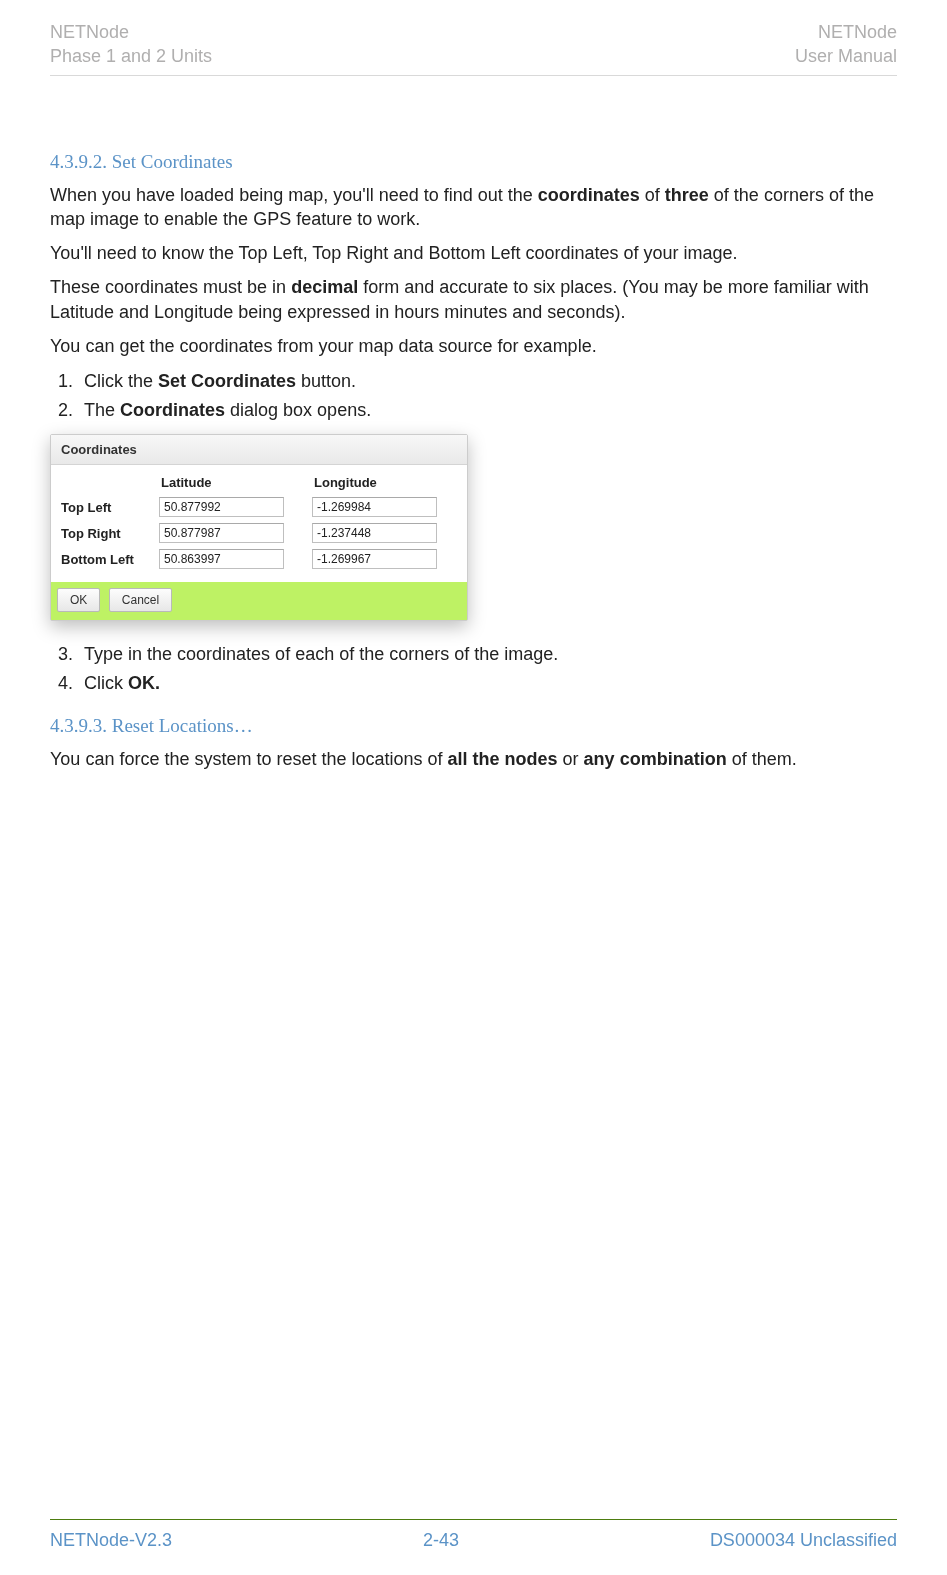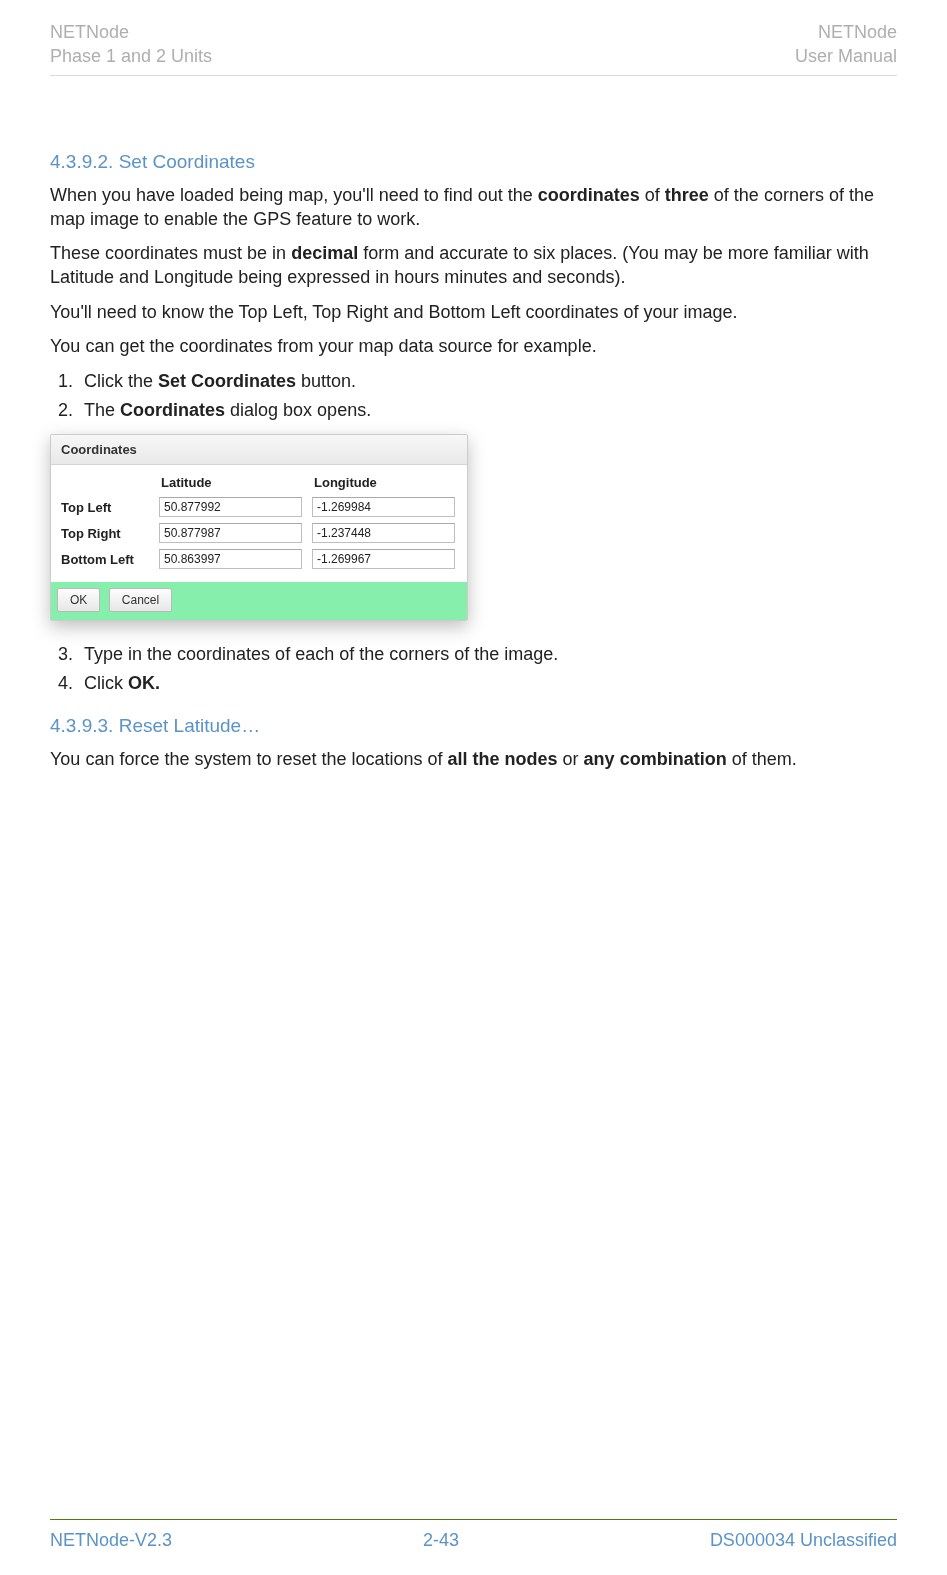--- a/index.html
+++ b/index.html
@@ -26,20 +26,21 @@
     border-bottom: 1px solid #d9d9d9;
     padding-bottom: 6px;
     margin-bottom: 75px;
   }
   .header .left { text-align: left; }
   .header .right { text-align: right; }
   .section-title {
     color: #5b93c7;
     font-size: 19px;
     margin: 18px 0 10px 0;
+    font-family: Liberation Serif, serif;
   }
   .body-text {
     font-size: 18px;
     line-height: 1.35;
     margin: 8px 0 10px 0;
     color: #222;
   }
   ol {
     margin: 4px 0 10px 0;
     padding-left: 28px;
@@ -87,33 +88,33 @@
     padding: 3px 4px;
     font-size: 13px;
     color: #222;
   }
   .coord-table td.row-label {
     font-weight: bold;
     white-space: nowrap;
     width: 90px;
   }
   .coord-input {
-    width: 143px;
+    width: 125px;
     height: 20px;
     padding: 1px 4px;
     font-size: 12px;
     border: 1px solid #bfbfbf;
     border-top-color: #a9a9a9;
     box-sizing: border-box;
     color: #222;
     background: #fff;
   }
   .dialog-buttons {
     padding: 6px 12px 8px 6px;
-    background: #86efac;
+    background: #bef264;
   }
   .dlg-btn {
     display: inline-block;
     background: linear-gradient(#fdfdfd, #e7e7e7);
     border: 1px solid #b9b9b9;
     border-radius: 2px;
     color: #333;
     font-size: 12px;
     padding: 4px 12px;
     margin-right: 4px;
@@ -148,25 +149,25 @@
       <div>User Manual</div>
     </div>
   </div>
 
   <div class="section-title">4.3.9.2. Set Coordinates</div>
 
   <p class="body-text">
     <span>When you have loaded being map, you'll need to find out the </span><b>coordinates</b><span> of </span><b>three</b><span> of the corners of the map image to enable the GPS feature to work.</span>
   </p>
 
+  <p class="body-text">You'll need to know the Top Left, Top Right and Bottom Left coordinates of your image.</p>
+
   <p class="body-text">
     <span>These coordinates must be in </span><b>decimal</b><span> form and accurate to six places. (You may be more familiar with Latitude and Longitude being expressed in hours minutes and seconds).</span>
   </p>
-
-  <p class="body-text">You'll need to know the Top Left, Top Right and Bottom Left coordinates of your image.</p>
 
   <p class="body-text">You can get the coordinates from your map data source for example.</p>
 
   <ol>
     <li>
       <span>Click the </span><b>Set Coordinates</b><span> button.</span>
     </li>
     <li>
       <span>The </span><b>Coordinates</b><span> dialog box opens.</span>
     </li>
@@ -206,21 +207,21 @@
     </div>
   </div>
 
   <ol start="3">
     <li>Type in the coordinates of each of the corners of the image.</li>
     <li>
       <span>Click </span><b>OK.</b>
     </li>
   </ol>
 
-  <div class="section-title">4.3.9.3. Reset Latitude…</div>
+  <div class="section-title">4.3.9.3. Reset Locations…</div>
 
 
   <p class="body-text">
     <span>You can force the system to reset the locations of </span><b>all the nodes</b><span> or </span><b>any combination</b><span> of them.</span>
   </p>
 
 
   <div class="footer">
     <div>NETNode-V2.3</div>
     <div>2-43</div>

